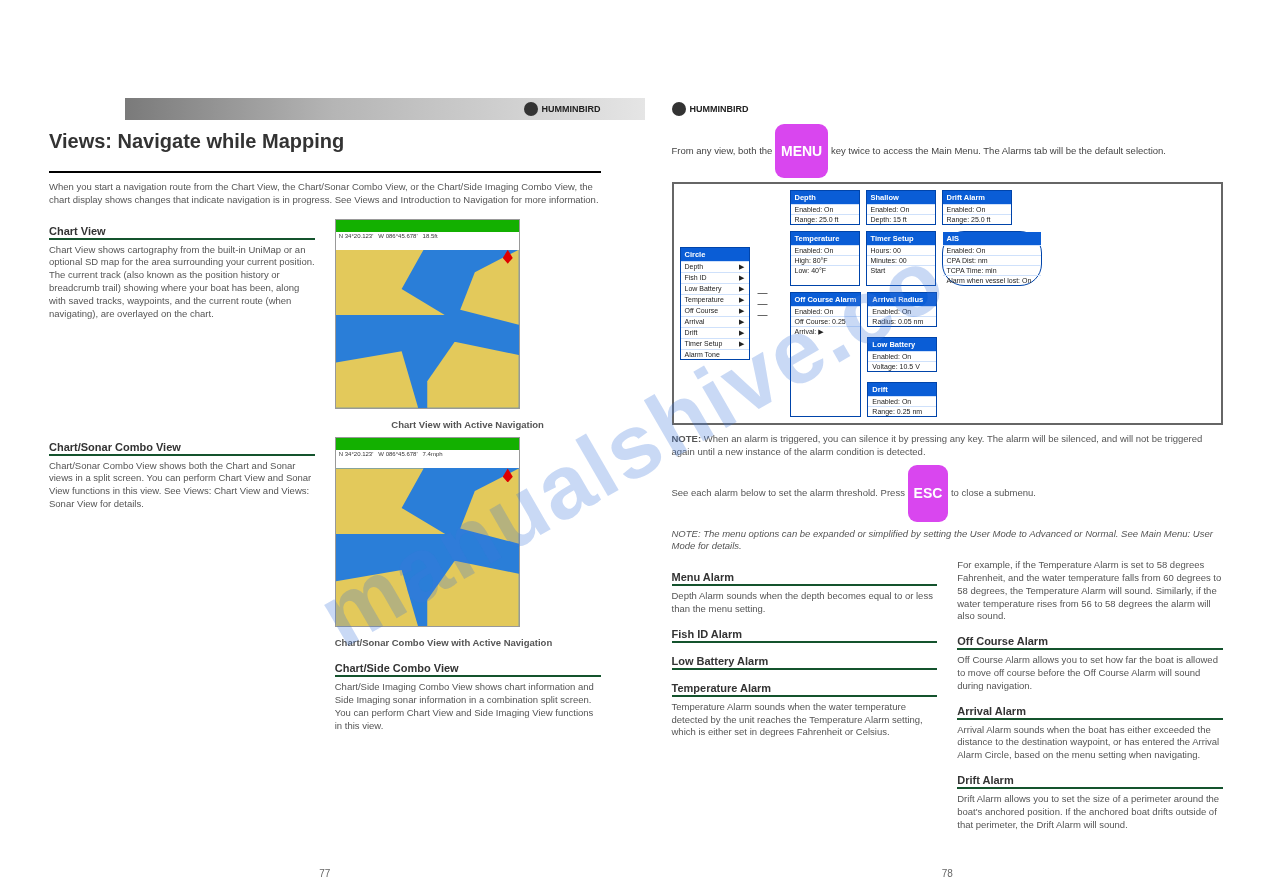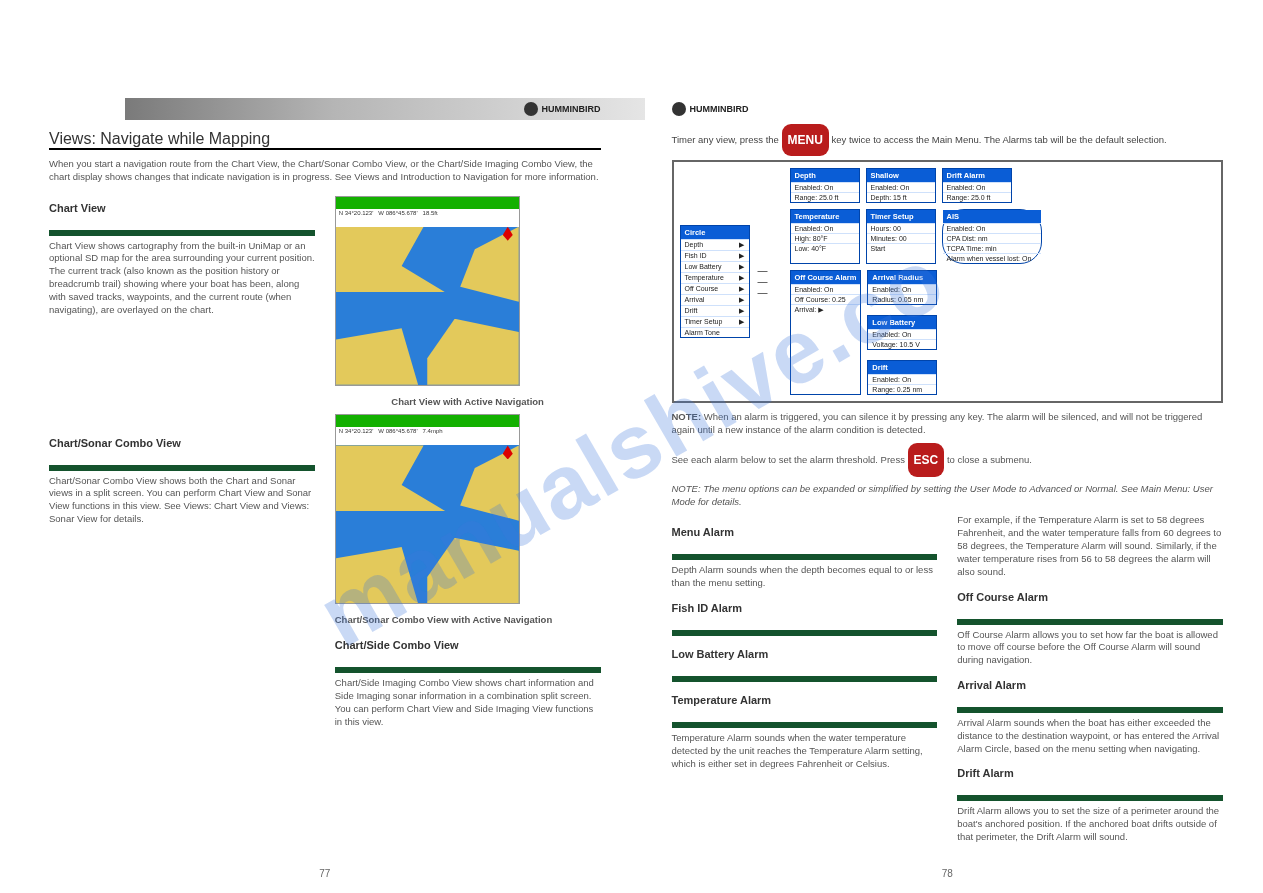--- a/index.html
+++ b/index.html
@@ -43,51 +43,51 @@
     font-size: 9px;
     font-weight: bold;
     color: #222;
     z-index: 2;
   }
   .page-left .brand { right: 40px; }
   .page-right .brand { left: 40px; }
   .brand-logo { width:14px; height:14px; background:#333; border-radius:50%; }
 
   .section-title {
-    font-size: 16px;
-    font-weight: normal;
+    font-size: 20px;
+    font-weight: bold;
     border-bottom: 2px solid #000;
-    padding-bottom: 0;
+    padding-bottom: 18px;
     margin-bottom: 8px;
     margin-top: 44px;
   }
   .sub-title {
     font-size: 11px;
     font-weight: bold;
-    border-bottom: 6px solid #14532d;
-    padding-bottom: 16px;
+    border-bottom: 2px solid #14532d;
+    padding-bottom: 1px;
     margin-top: 12px;
     margin-bottom: 4px;
   }
   .two-col {
     display: flex;
     gap: 20px;
   }
   .col { flex: 1; }
   .bodytext { font-size: 9.5px; line-height: 1.35; color:#555; margin-bottom:6px; }
 
   
   .pill {
     display:inline-block;
-    background:#b91c1c;
+    background:#d946ef;
     color:#fff;
-    font-size:12px;
+    font-size:14px;
     font-weight:bold;
     border-radius:9px;
-    padding:9px 6px;
+    padding:19px 6px;
     vertical-align:middle;
   }
 
   
   .chart-shot {
     width: 185px;
     height: 190px;
     border: 1px solid #999;
     background: #2a7ed8;
     position: relative;
@@ -245,21 +245,21 @@
 <div class="page page-right">
 
   <div class="brand">
     <span class="brand-logo"></span>
     <span>HUMMINBIRD</span>
   </div>
 
   <div class="right-content">
 
     <div class="intro-line">
-      <span>Timer any view, press the</span>
+      <span>From any view, both the</span>
       <span class="pill">MENU</span>
       <span>key twice to access the Main Menu. The Alarms tab will be the default selection.</span>
     </div>
 
     <div class="diagram">
       <div class="mwin" style="align-self:center;">
         <div class="mtitle">Circle</div>
         <div class="mrow">
             <span>Depth</span>
             <span class="arrow">▶</span>

